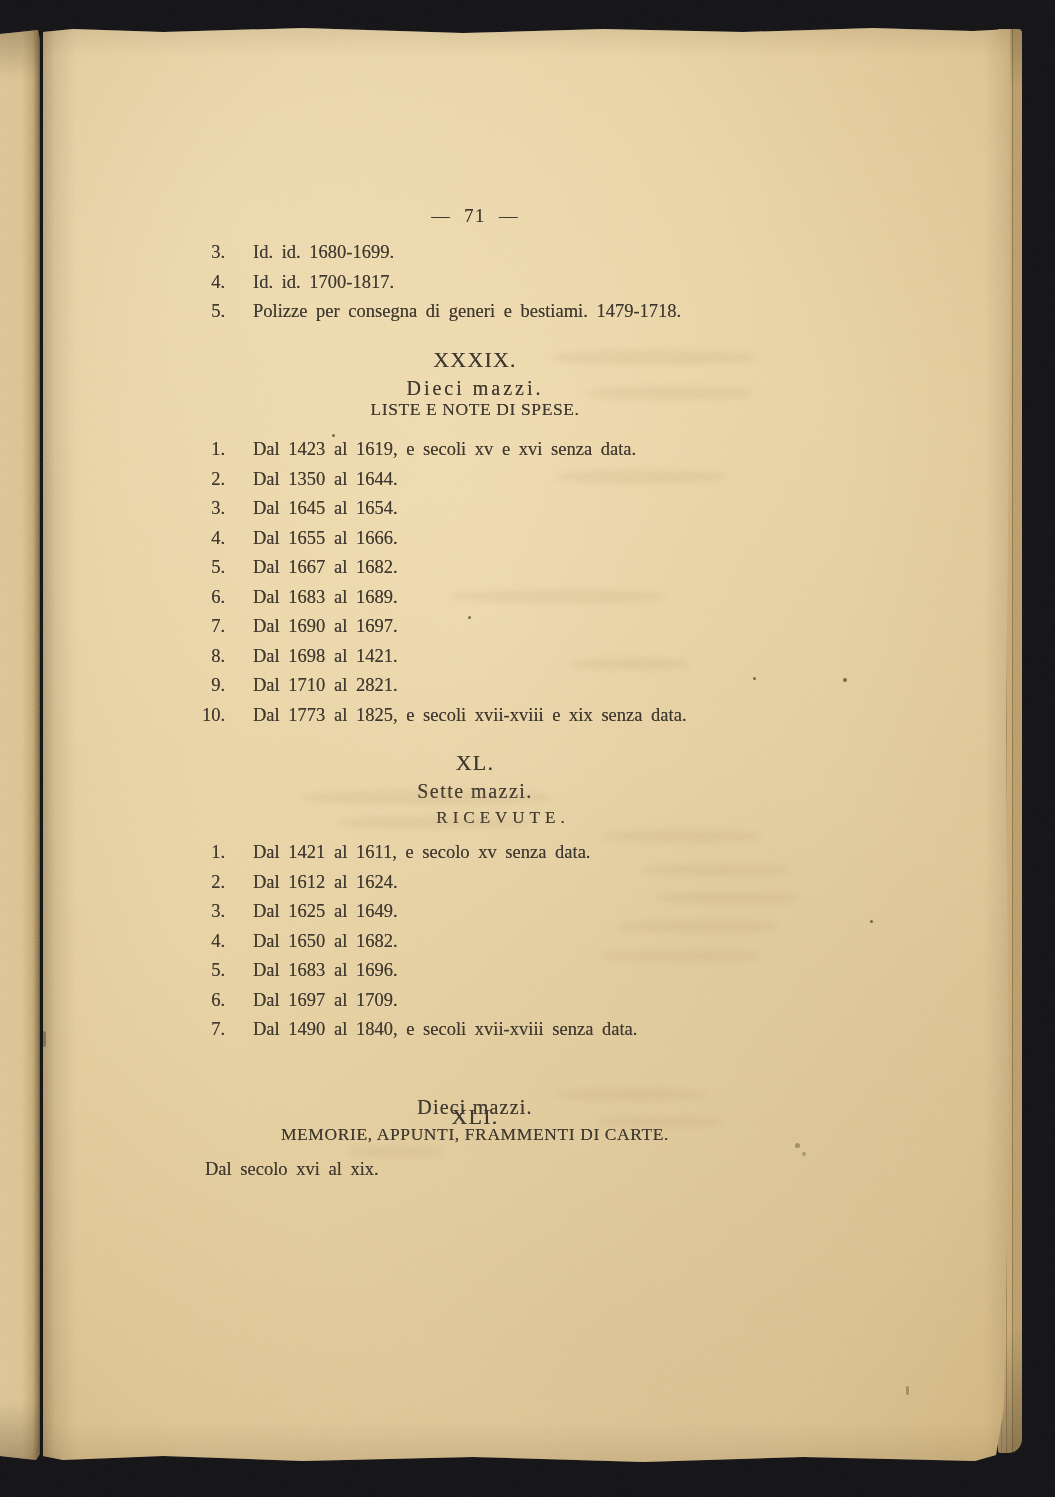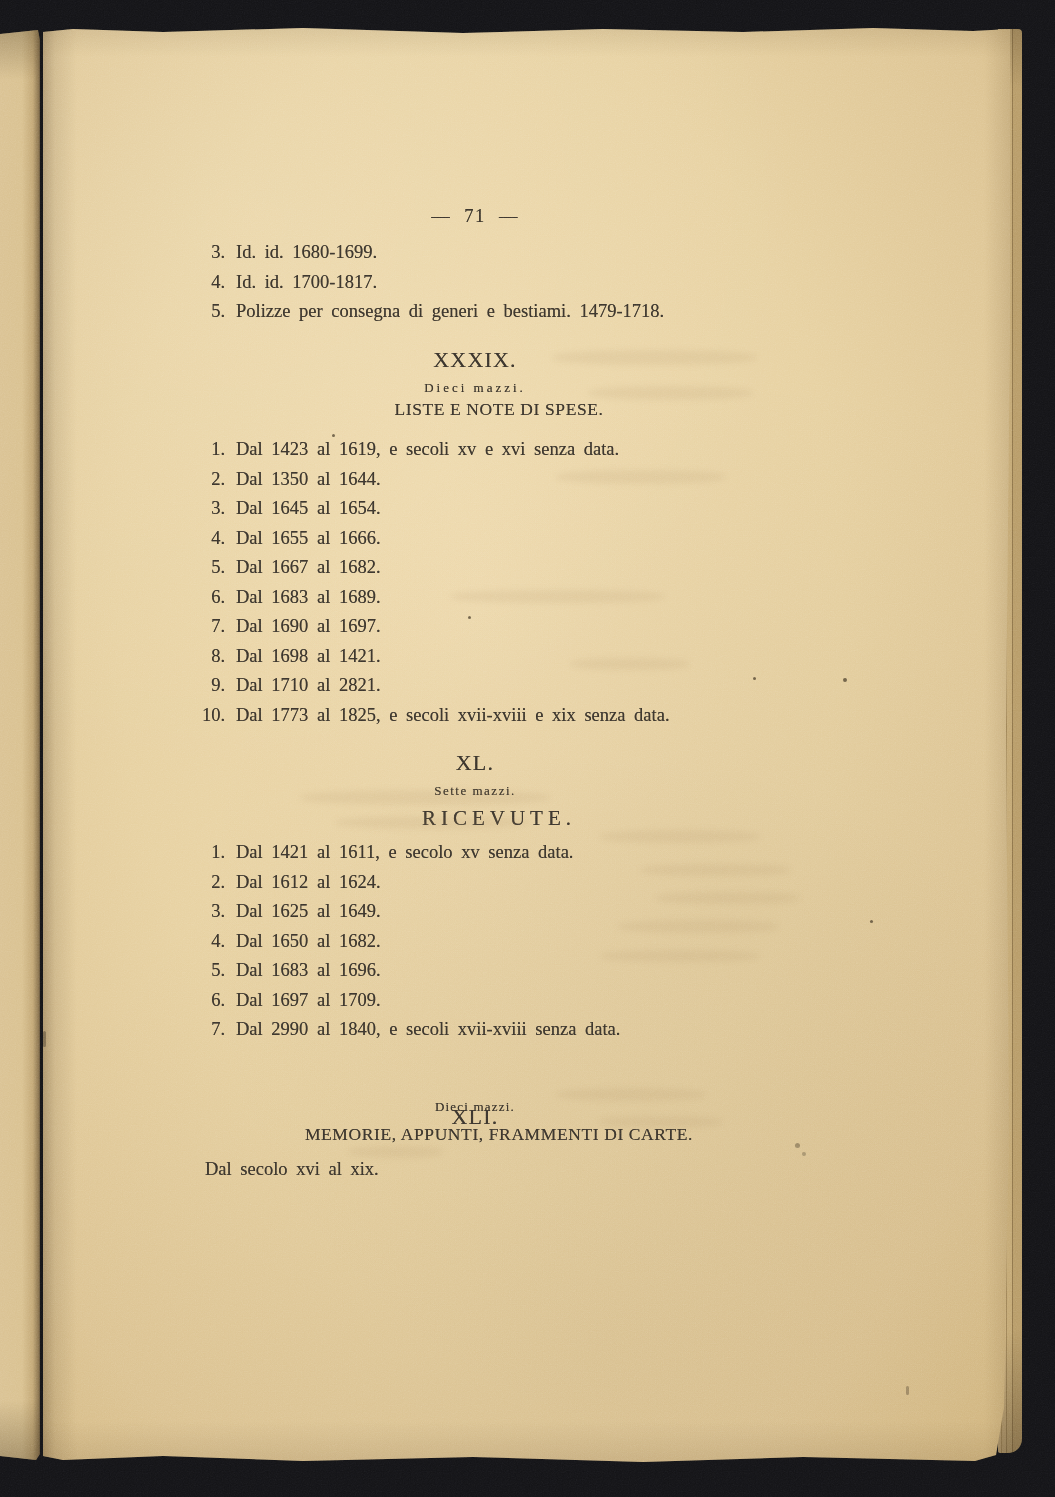--- a/index.html
+++ b/index.html
@@ -57,30 +57,30 @@
       120px 1429px, 20px 1433px, 0 1429px);
   }
   
   .page * { color: #38322a; }
   .centered {
     position: absolute; left: 0; width: 864px; text-align: center;
     white-space: nowrap;
   }
   .pagenum { top: 178px; font-size: 18.5px; letter-spacing: 1.5px; word-spacing: 7px; line-height: 22px; }
   .sec-roman { font-size: 22px; letter-spacing: 1.2px; line-height: 26px; }
-  .sec-sub   { font-size: 13px; line-height: 20px; }
+  .sec-sub   { font-size: 20px; line-height: 20px; }
   .sub-wide  { letter-spacing: 3px; }
   .sub-mid   { letter-spacing: 1.5px; text-align: center; }
   .sub-slight{ letter-spacing: 1.2px; }
-  .sec-title { font-size: 17.5px; letter-spacing: 0.6px; line-height: 22px; margin-left: 24px; }
-  .title-wide{ font-size: 21px; letter-spacing: 5px; }
+  .sec-title { font-size: 17.5px; letter-spacing: 0.6px; line-height: 22px; }
+  .title-wide{ font-size: 17px; letter-spacing: 5px; padding-left: 28px; }
   .list { position: absolute; left: 0; width: 864px; }
   .row  { display: flex; line-height: 29.5px; font-size: 18.5px; word-spacing: 4px; padding-left: 144px; }
   .row .num { display: inline-block; width: 38px; text-align: right; flex: 0 0 38px; }
-  .row .txt { margin-left: 11px; }
+  .row .txt { margin-left: 28px; }
   .closing { position: absolute; left: 162px; top: 1129px; font-size: 18.5px; word-spacing: 4px; line-height: 26px; white-space: nowrap; }
   .ink { text-shadow: 0 0 .5px rgba(52,45,32,.65); }
   
   .smudge {
     position: absolute; background: #a8885c; opacity: .13;
     filter: blur(3px); border-radius: 45%; pointer-events: none;
   }
   .speck {
     position: absolute; background: rgba(66,54,36,.72);
     border-radius: 50%; pointer-events: none;
@@ -190,21 +190,21 @@
       <div class="row ink">
         <span class="num">5.</span>
         <span class="txt">Dal 1683 al 1696.</span>
       </div>
       <div class="row ink">
         <span class="num">6.</span>
         <span class="txt">Dal 1697 al 1709.</span>
       </div>
       <div class="row ink">
         <span class="num">7.</span>
-        <span class="txt">Dal 2990 al 1840, e secoli xvii-xviii senza data.</span>
+        <span class="txt">Dal 1490 al 1840, e secoli xvii-xviii senza data.</span>
       </div>
     </div>
 
     <div class="centered sec-roman ink" style="top:1077px">XLI.</div>
     <div class="centered sec-sub sub-slight ink" style="top:1070px">Dieci mazzi.</div>
     <div class="centered sec-title ink" style="top:1096px">MEMORIE, APPUNTI, FRAMMENTI DI CARTE.</div>
     <div class="closing ink">Dal secolo xvi al xix.</div>
 
     <div class="smudge" style="left:509px;top:323px;width:205px;height:15px"></div>
     <div class="smudge" style="left:545px;top:359px;width:165px;height:14px"></div>

